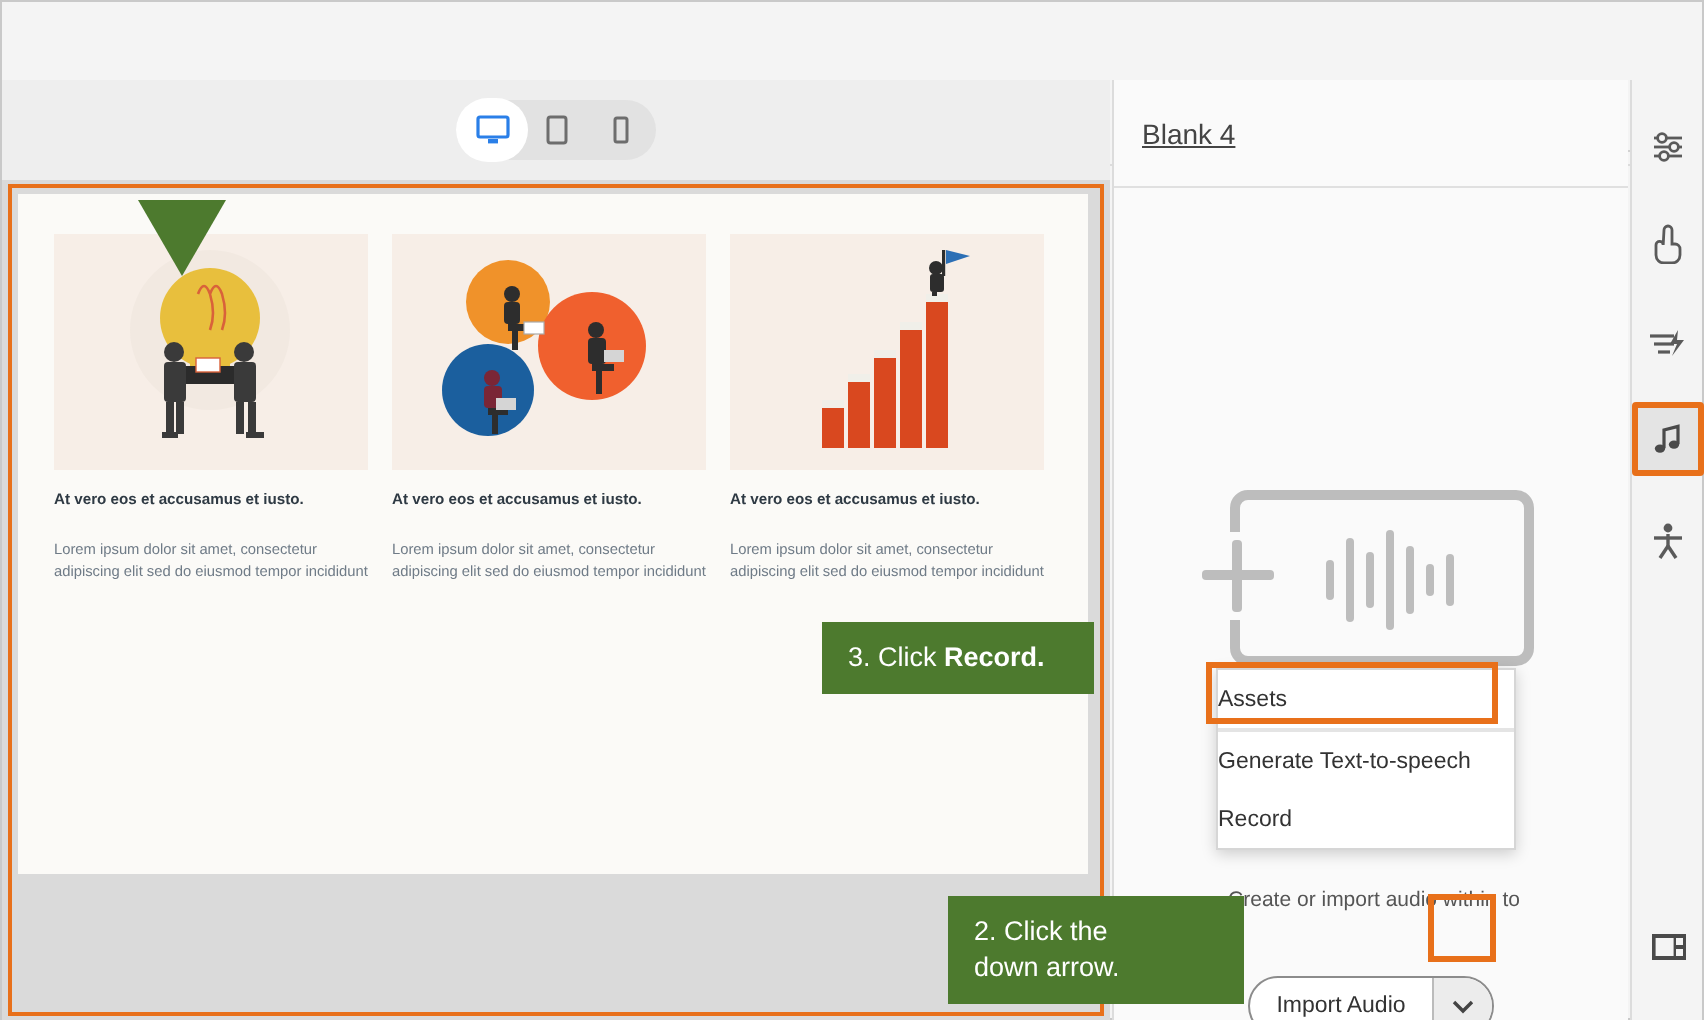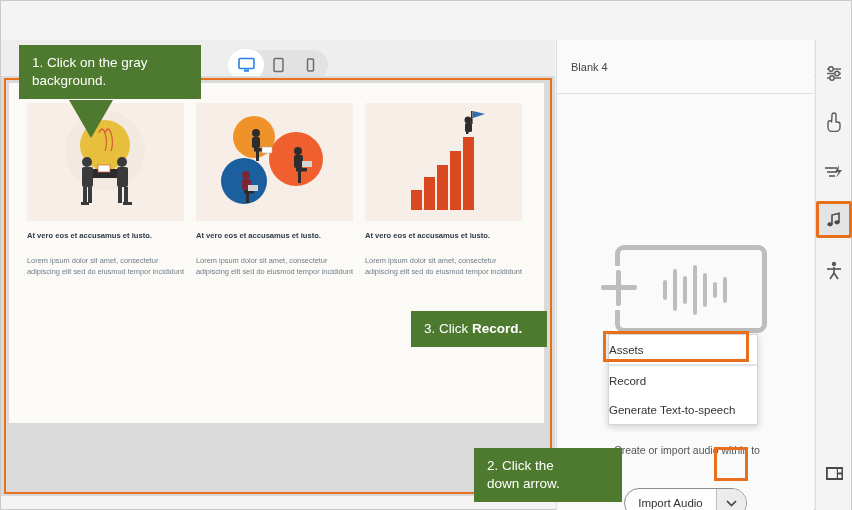--- a/index.html
+++ b/index.html
@@ -59,21 +59,21 @@
     display: flex; align-items: center; padding: 0 3px; gap: 2px;
   }
   .device-btn {
     width: 30px; height: 26px; display: flex; align-items: center;
     justify-content: center; border-radius: 13px; cursor: pointer;
   }
   .device-btn.active { background: #ffffff; box-shadow: 0 0 0 3px #fff; }
 
   
   .canvas-wrap {
-    position: absolute; left: 0; top: 75px; width: 554px; height: 420px;
+    position: absolute; left: 0; top: 89px; width: 554px; height: 420px;
     background: #dadada;
   }
   .canvas-sel {
     position: absolute; left: 3px; top: 2px; width: 548px; height: 416px;
     border: 2px solid #e8701a;
   }
   .slide {
     position: absolute; left: 8px; top: 7px; width: 535px; height: 340px;
     background: #fbfaf7;
   }
@@ -92,21 +92,21 @@
   }
 
   
   .rightpanel {
     position: absolute; left: 555px; top: 39px; width: 258px; height: 470px;
     background: #fafafa; border-left: 1px solid #dcdcdc;
   }
   .rp-head {
     height: 54px; border-bottom: 1px solid #e0e0e0;
     display: flex; align-items: center; padding-left: 14px;
-    font-size: 11px; color: #444;
+    font-size: 14px; color: #444; text-decoration: underline;
   }
   .audio-drop {
     position: absolute; left: 58px; top: 205px; width: 152px; height: 88px;
     border: 5px solid #bdbdbd; border-radius: 9px;
   }
   .plus-h { position: absolute; left: 44px; top: 245px; width: 36px; height: 5px;
             background: #bdbdbd; border-radius: 2px; }
   .plus-v { position: absolute; left: 59px; top: 230px; width: 5px; height: 36px;
             background: #bdbdbd; border-radius: 2px; }
   .plus-mask { position: absolute; left: 44px; top: 226px; width: 38px; height: 44px;
@@ -338,22 +338,22 @@
           </svg>
         </span>
       </div>
     </div>
   </div>
 
   <div class="menu">
     <div class="menu-item">Assets</div>
     <div class="menu-sep"></div>
     <div class="menu-sep"></div>
+    <div class="menu-item">Generate Text-to-speech</div>
     <div class="menu-item">Record</div>
-    <div class="menu-item">Generate Text-to-speech</div>
   </div>
   <div class="menu-hl"></div>
   <div class="import-arrow-box"></div>
 
   <div class="rail">
     <div class="rail-btn" style="margin-top:14px">
       <svg width="18" height="18" viewBox="0 0 18 18">
         <line x1="2" y1="5" x2="16" y2="5" stroke="#5a5a5a" stroke-width="1.4"></line>
         <circle cx="6" cy="5" r="2.2" fill="#f4f4f4" stroke="#5a5a5a" stroke-width="1.4"></circle>
         <line x1="2" y1="9.5" x2="16" y2="9.5" stroke="#5a5a5a" stroke-width="1.4"></line>
@@ -396,24 +396,20 @@
         <svg width="19" height="15" viewBox="0 0 19 15">
           <rect x="1" y="1" width="17" height="13" fill="#4a4a4a"></rect>
           <rect x="2.8" y="3" width="9" height="9" fill="#f4f4f4"></rect>
           <rect x="13" y="3" width="3.5" height="3.5" fill="#f4f4f4"></rect>
           <rect x="13" y="8.5" width="3.5" height="3.5" fill="#f4f4f4"></rect>
         </svg>
       </div>
     </div>
   </div>
 
-  <div class="callout" style="left:18px; top:44px; width:182px;">
-    <div>1. Click on the gray</div>
-    <div>background.</div>
-  </div>
   <div class="tail" style="left:68px; top:99px; border-left:22px solid transparent; border-right:22px solid transparent; border-top:38px solid #4d7a2e;"></div>
 
   <div class="callout" style="left:410px; top:310px; width:136px;">
     <span>3. Click </span><b>Record.</b>
   </div>
   <svg class="tail" style="left:540px; top:318px;" width="68" height="36" viewBox="0 0 68 36">
     <path d="M0 0 L66 30 L0 16 Z" fill="#4d7a2e"></path>
   </svg>
 
   <div class="callout" style="left:473px; top:447px; width:148px;">

